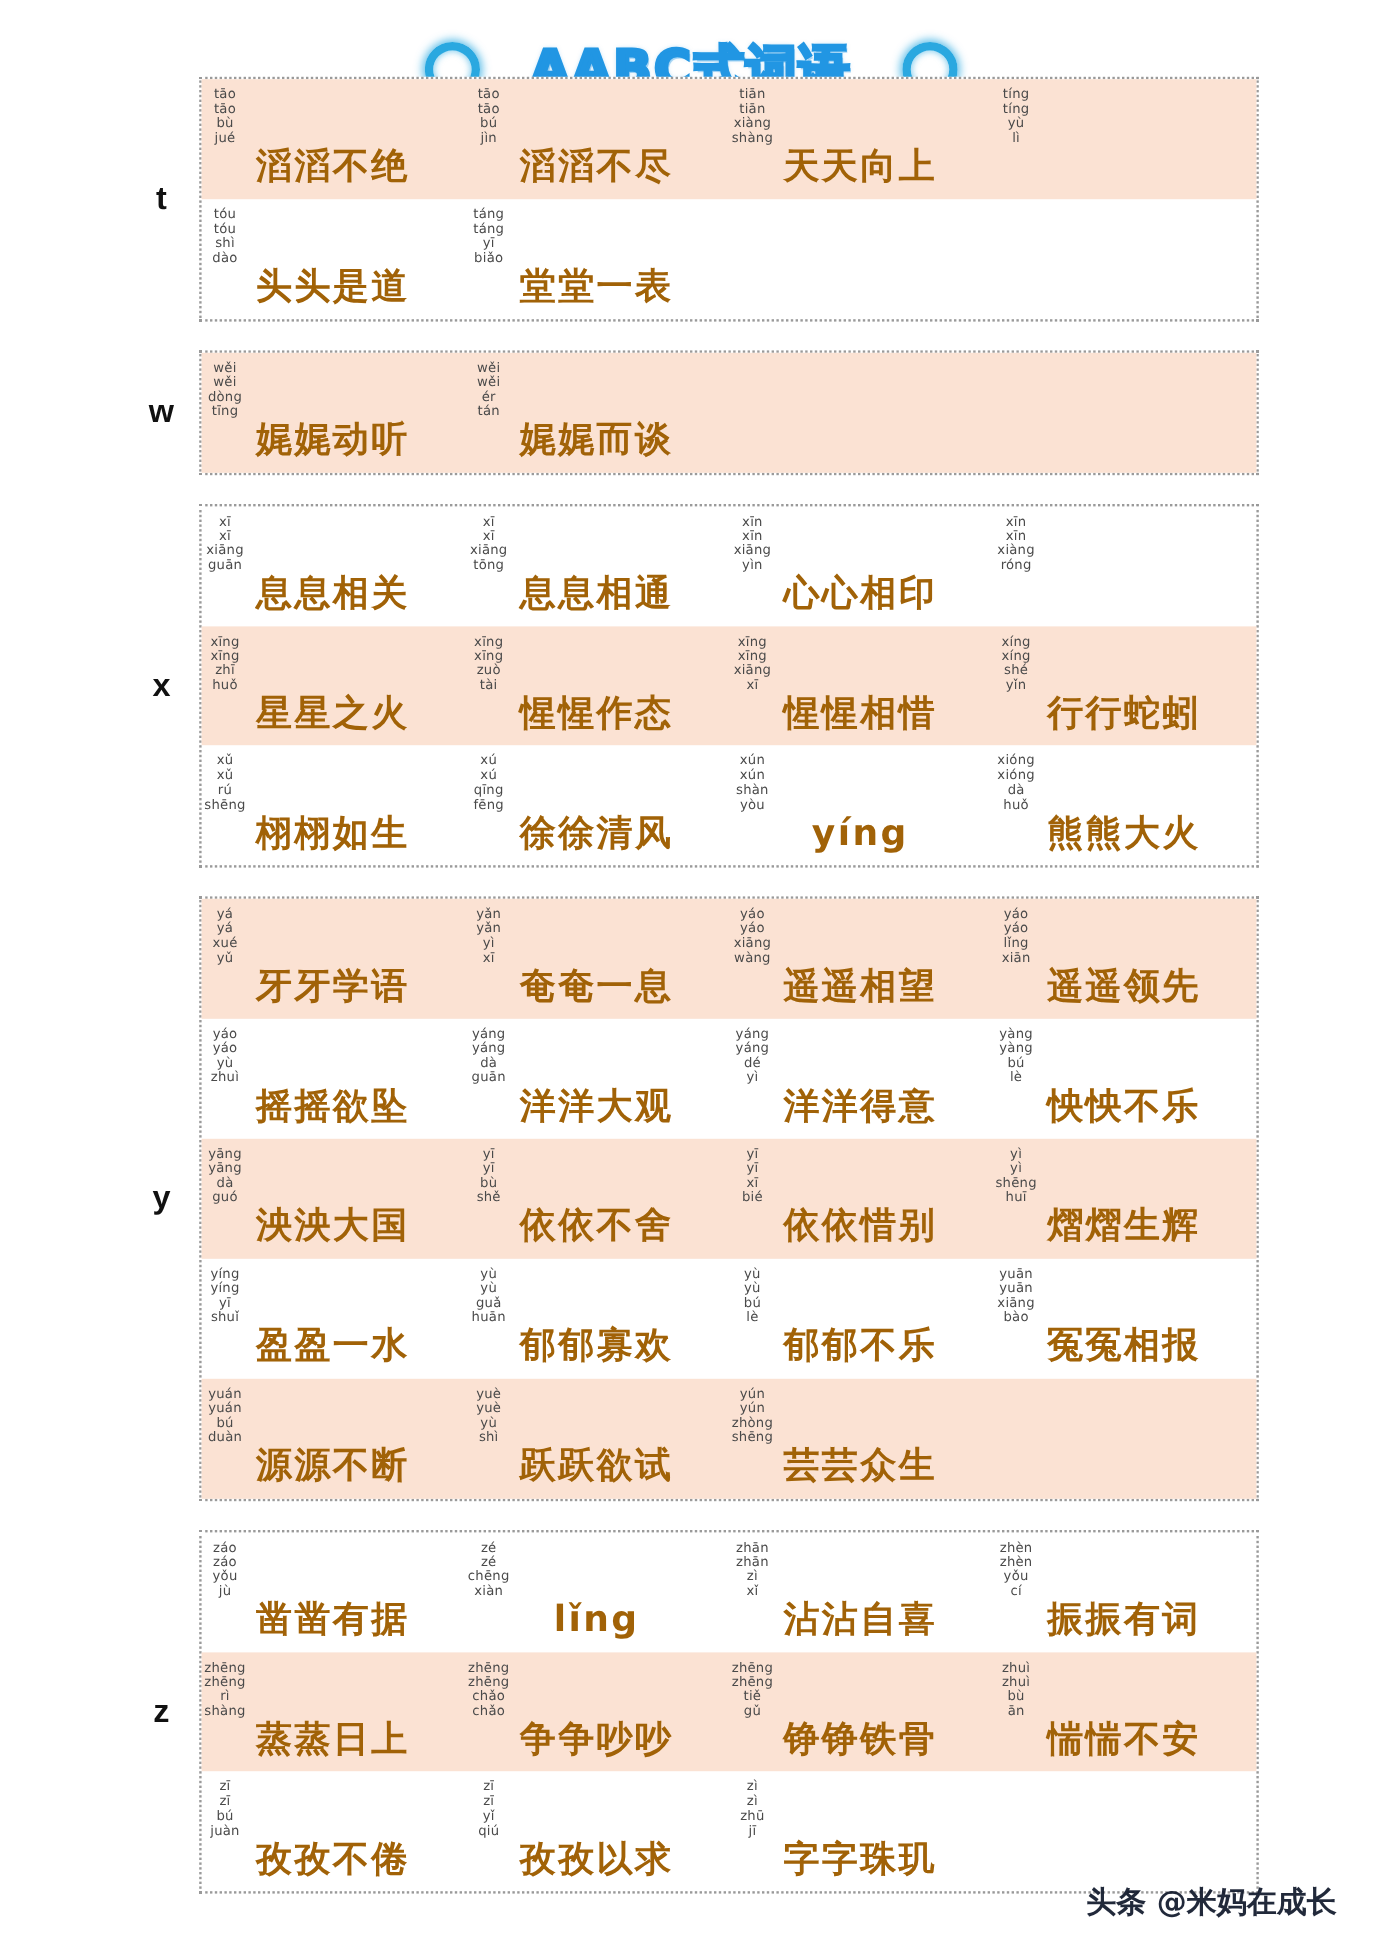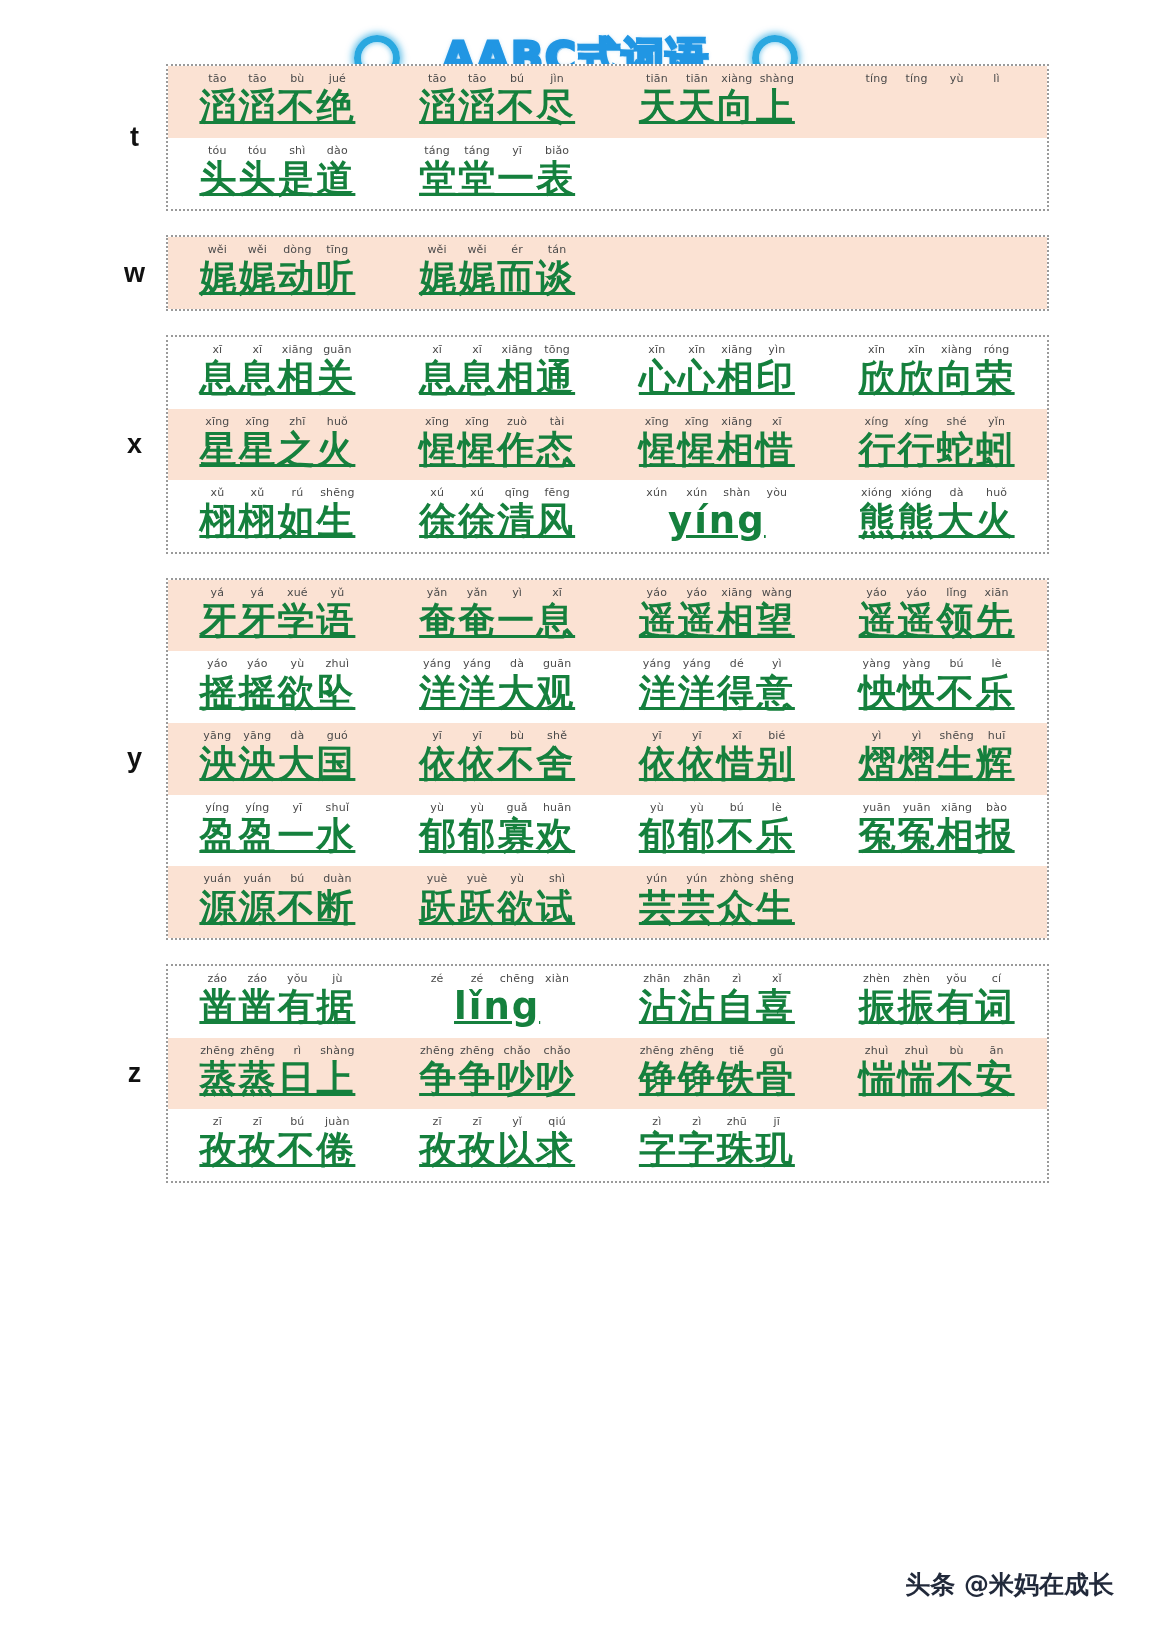--- a/index.html
+++ b/index.html
@@ -74,43 +74,43 @@
   .cell {
     flex: 1 1 25%;
     width: 25%;
     padding: 7px 0 9px 0;
     text-align: center;
     min-height: 58px;
   }
   .cell.empty { min-height: 58px; }
   .pinyin {
     display: flex;
-    justify-content: center;
+    justify-content: flex-end;
     gap: 0;
     font-family: "DejaVu Sans", sans-serif;
     font-size: 11px;
     color: #4a4a4a;
     letter-spacing: 0.2px;
     line-height: 1.1;
     margin-bottom: 1px;
+    flex-direction: column;
   }
   .pinyin span {
     display: inline-block;
     width: 40px;
     text-align: center;
     white-space: nowrap;
   }
   .hanzi {
     font-family: "DejaVu Sans", "Liberation Sans", sans-serif;
-    font-size: 37px;
+    font-size: 30px;
     font-weight: 700;
-    color: #15803d;
+    color: #a16207;
     letter-spacing: 2px;
     line-height: 1.15;
-    text-decoration: underline;
   }
 
   
   .footer {
     position: absolute;
     right: 38px;
     bottom: 28px;
     font-family: "DejaVu Sans", sans-serif;
     font-size: 25px;
     font-weight: 700;
@@ -251,21 +251,20 @@
             </div>
             <div class="hanzi">心心相印</div>
           </div>
           <div class="cell">
             <div class="pinyin">
               <span>xīn</span>
               <span>xīn</span>
               <span>xiàng</span>
               <span>róng</span>
             </div>
-            <div class="hanzi">欣欣向荣</div>
           </div>
         </div>
         <div class="row shaded">
           <div class="cell">
             <div class="pinyin">
               <span>xīng</span>
               <span>xīng</span>
               <span>zhī</span>
               <span>huǒ</span>
             </div>

